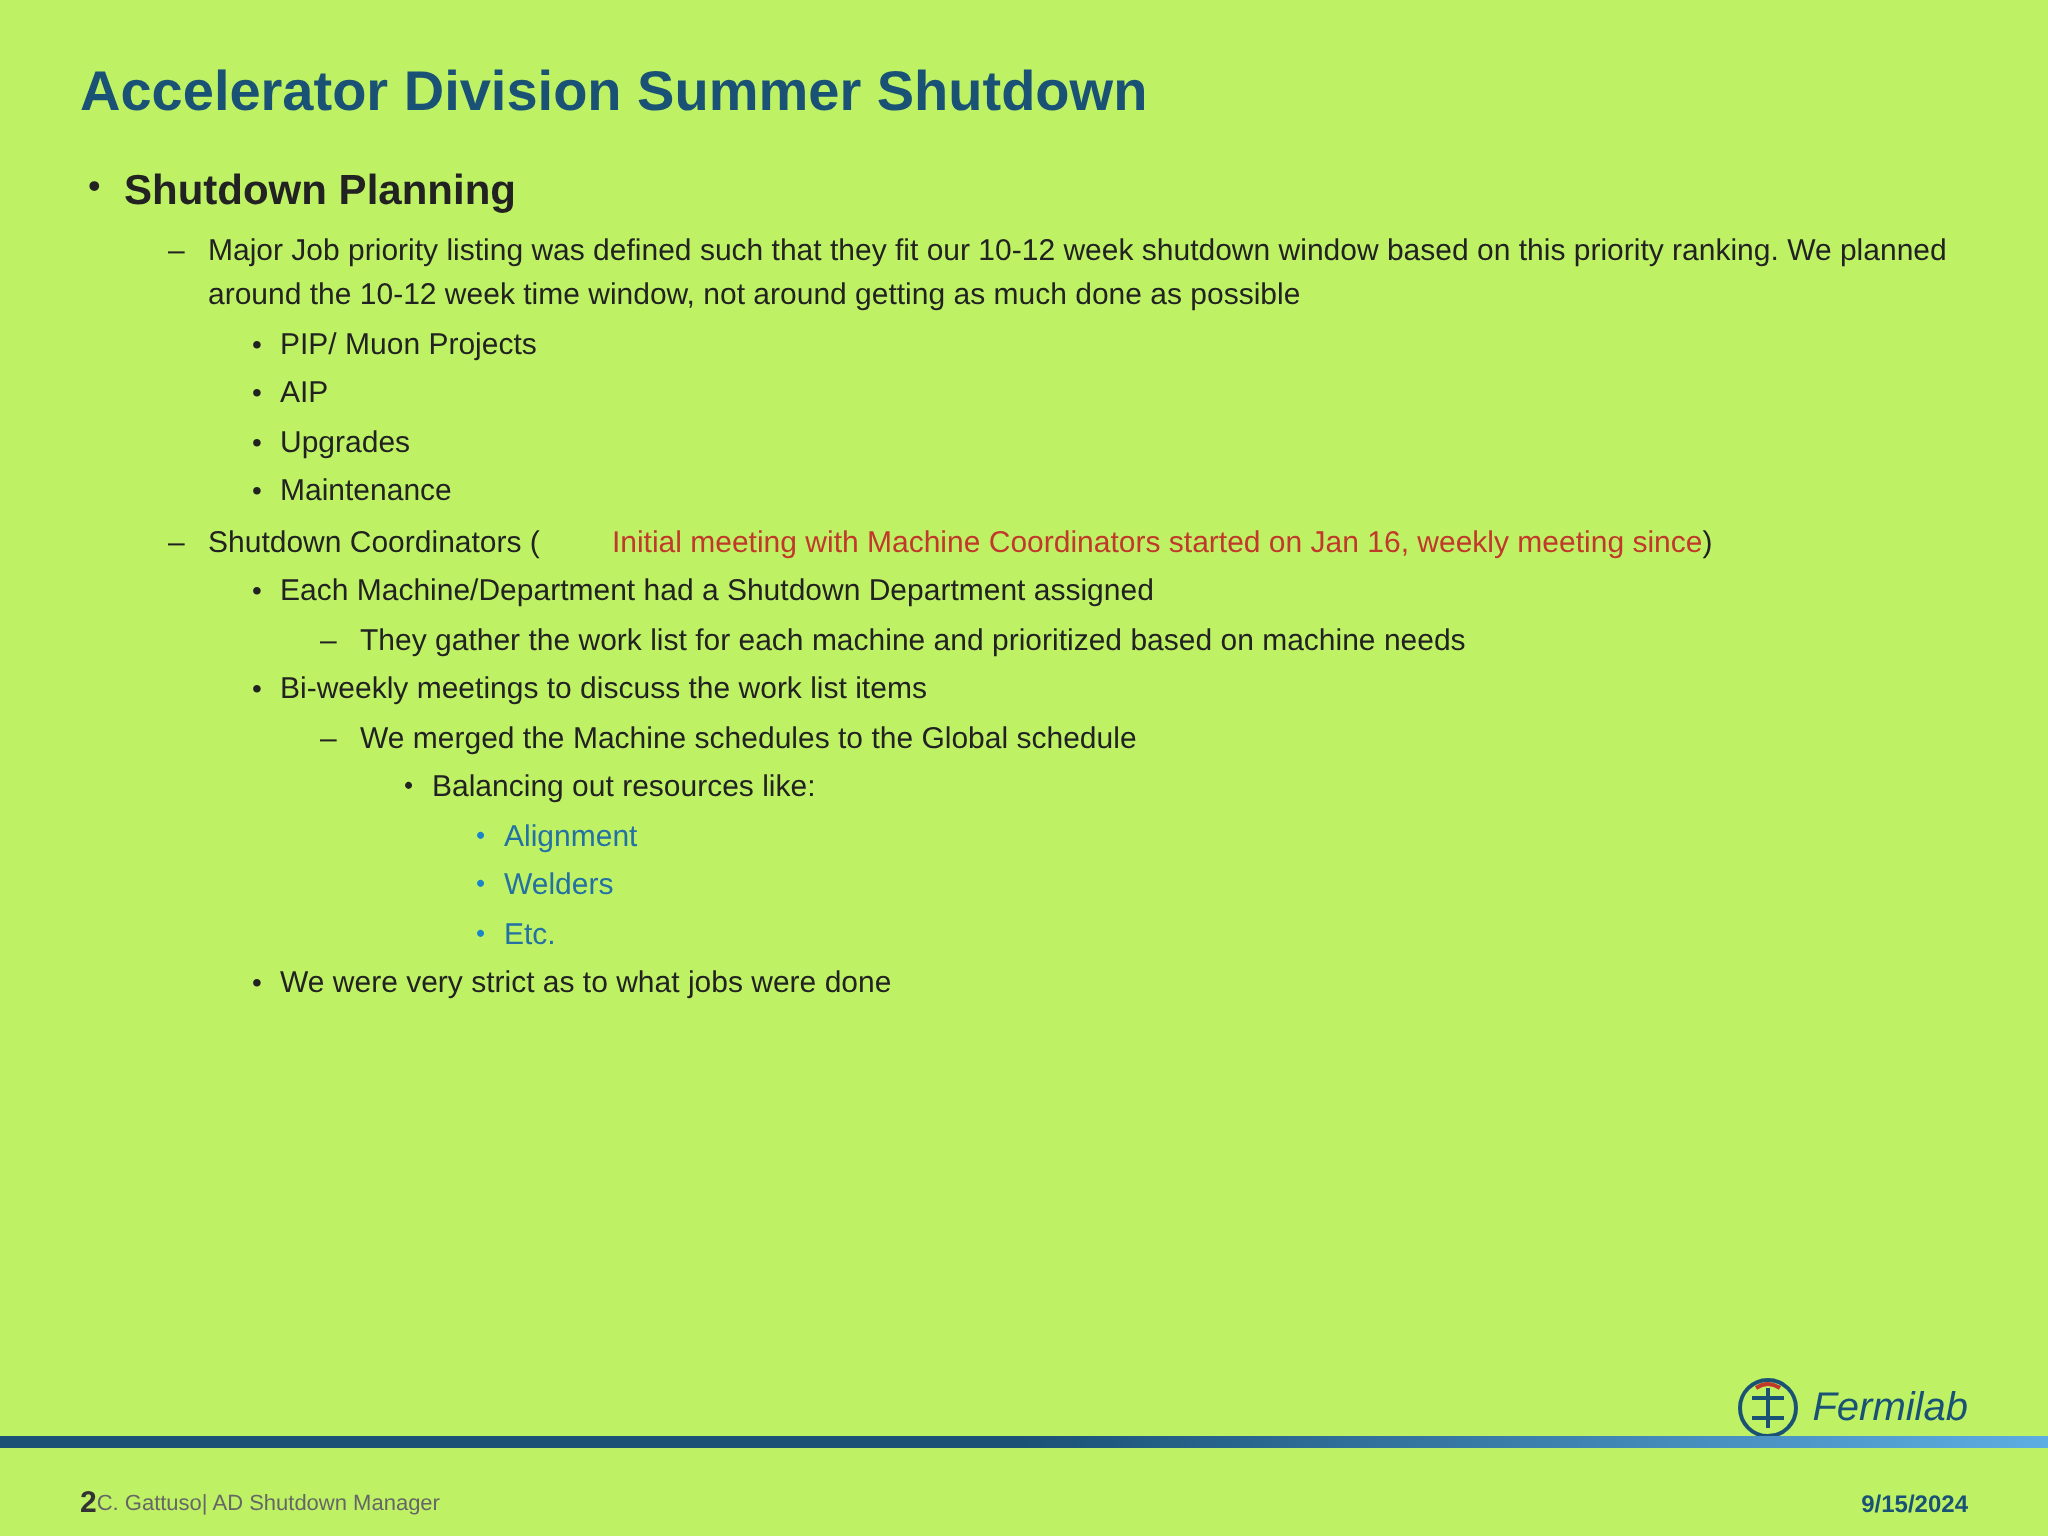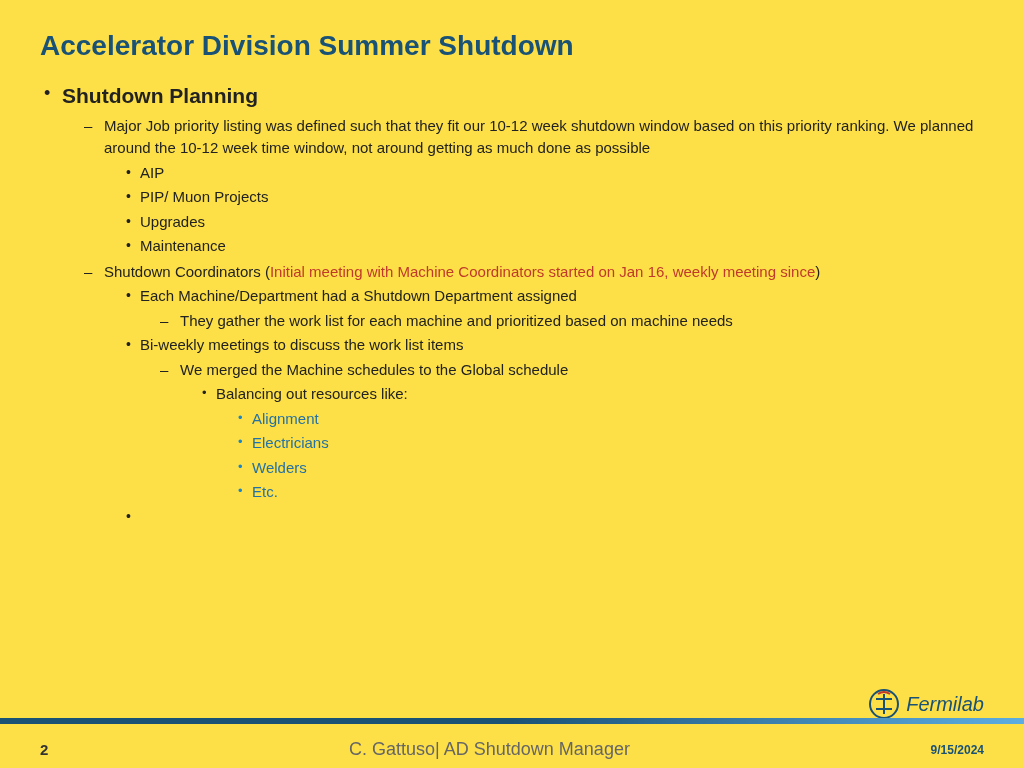--- a/index.html
+++ b/index.html
@@ -8,21 +8,21 @@
       background: #ffffff;
       width: 1024px;
       height: 768px;
       overflow: hidden;
       position: relative;
     }
 
     .slide {
       width: 1024px;
       height: 768px;
-      background: #fde047;
+      background: #bef264;
       padding: 30px 40px 0 40px;
       position: relative;
     }
 
     .title {
       color: #1a5276;
       font-size: 28px;
       font-weight: bold;
       margin-bottom: 18px;
       border-bottom: none;
@@ -147,20 +147,21 @@
       content: "•";
       position: absolute;
       left: 4px;
       font-size: 13px;
       color: #1a85c8;
     }
 
     .highlight-red {
       color: #c0392b;
       font-style: normal;
+      margin-left: 36px;
     }
 
     .highlight-blue {
       color: #2471a3;
     }
 
     .footer-bar {
       position: absolute;
       bottom: 44px;
       left: 0;
@@ -183,22 +184,21 @@
 
     .footer-left {
       flex: 0 0 auto;
       font-size: 15px;
       color: #333;
       font-weight: bold;
     }
 
     .footer-center {
       flex: 1;
-      text-align: center;
-      font-size: 18px;
+      font-size: 11px;
       color: #666;
     }
 
     .footer-right {
       flex: 0 0 auto;
       font-size: 12px;
       color: #1a5276;
       font-weight: bold;
     }
 
@@ -235,22 +235,22 @@
   <h1 class="title">Accelerator Division Summer Shutdown</h1>
 
   <div class="content">
     <ul class="level1">
       <li>
         <span class="shutdown-planning-label">Shutdown Planning</span>
         <ul class="level2">
           <li>
             <span>Major Job priority listing was defined such that they fit our 10-12 week shutdown window based on this priority ranking. We planned around the 10-12 week time window, not around getting as much done as possible</span>
             <ul class="level3">
+              <li><span>PIP/ Muon Projects</span></li>
               <li><span>AIP</span></li>
-              <li><span>PIP/ Muon Projects</span></li>
               <li><span>Upgrades</span></li>
               <li><span>Maintenance</span></li>
             </ul>
           </li>
           <li>
             <span>Shutdown Coordinators (<span class="highlight-red">Initial meeting with Machine Coordinators started on Jan 16, weekly meeting since</span>)</span>
             <ul class="level3">
               <li>
                 <span>Each Machine/Department had a Shutdown Department assigned</span>
                 <ul class="level4">
@@ -262,30 +262,30 @@
               <li>
                 <span>Bi-weekly meetings to discuss the work list items</span>
                 <ul class="level4">
                   <li>
                     <span>We merged the Machine schedules to the Global schedule</span>
                     <ul class="level5">
                       <li>
                         <span>Balancing out resources like:</span>
                         <ul class="level6">
                           <li><span class="highlight-blue">Alignment</span></li>
-                          <li><span class="highlight-blue">Electricians</span></li>
                           <li><span class="highlight-blue">Welders</span></li>
                           <li><span class="highlight-blue">Etc.</span></li>
                         </ul>
                       </li>
                     </ul>
                   </li>
                 </ul>
               </li>
               <li>
+                <span>We were very strict as to what jobs were done</span>
               </li>
             </ul>
           </li>
         </ul>
       </li>
     </ul>
   </div>
 
   <div class="fermilab-logo">
     <svg class="fermilab-icon" viewBox="0 0 32 32" xmlns="http://www.w3.org/2000/svg">

